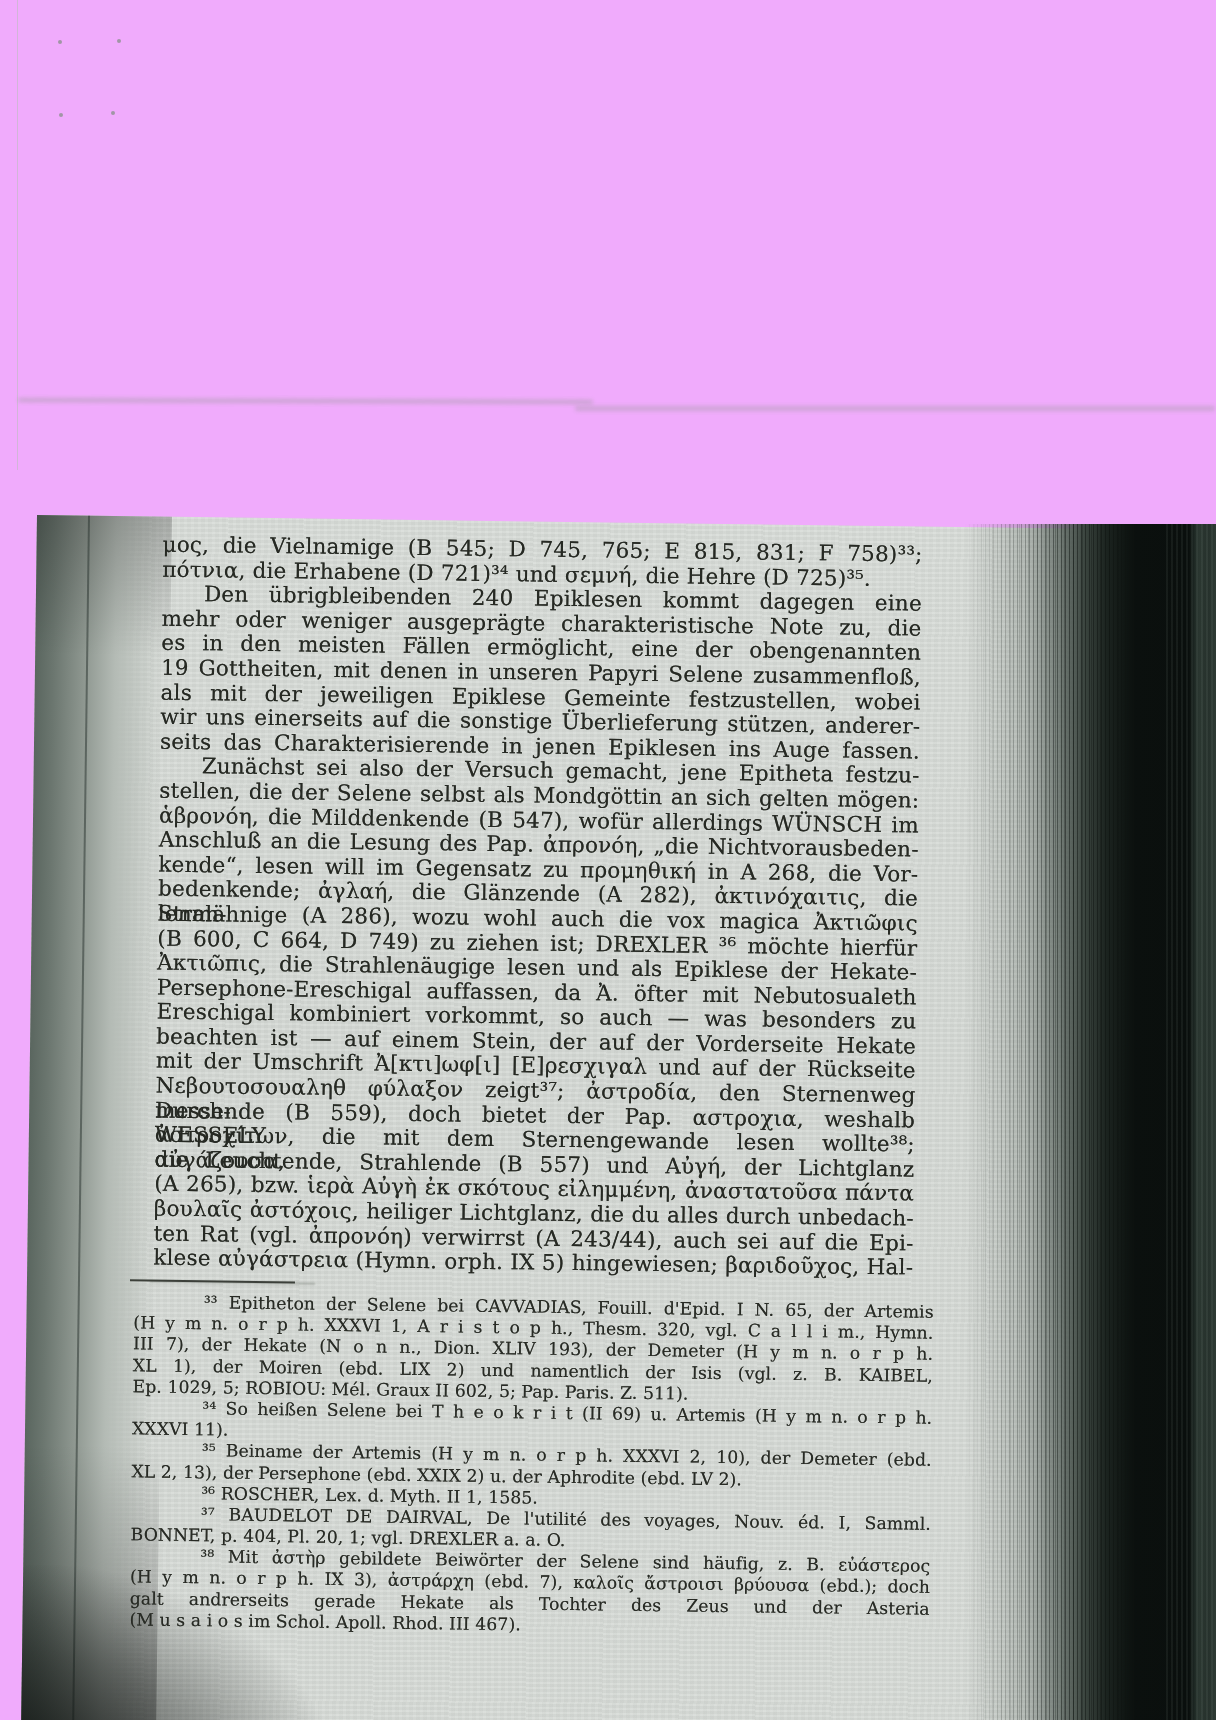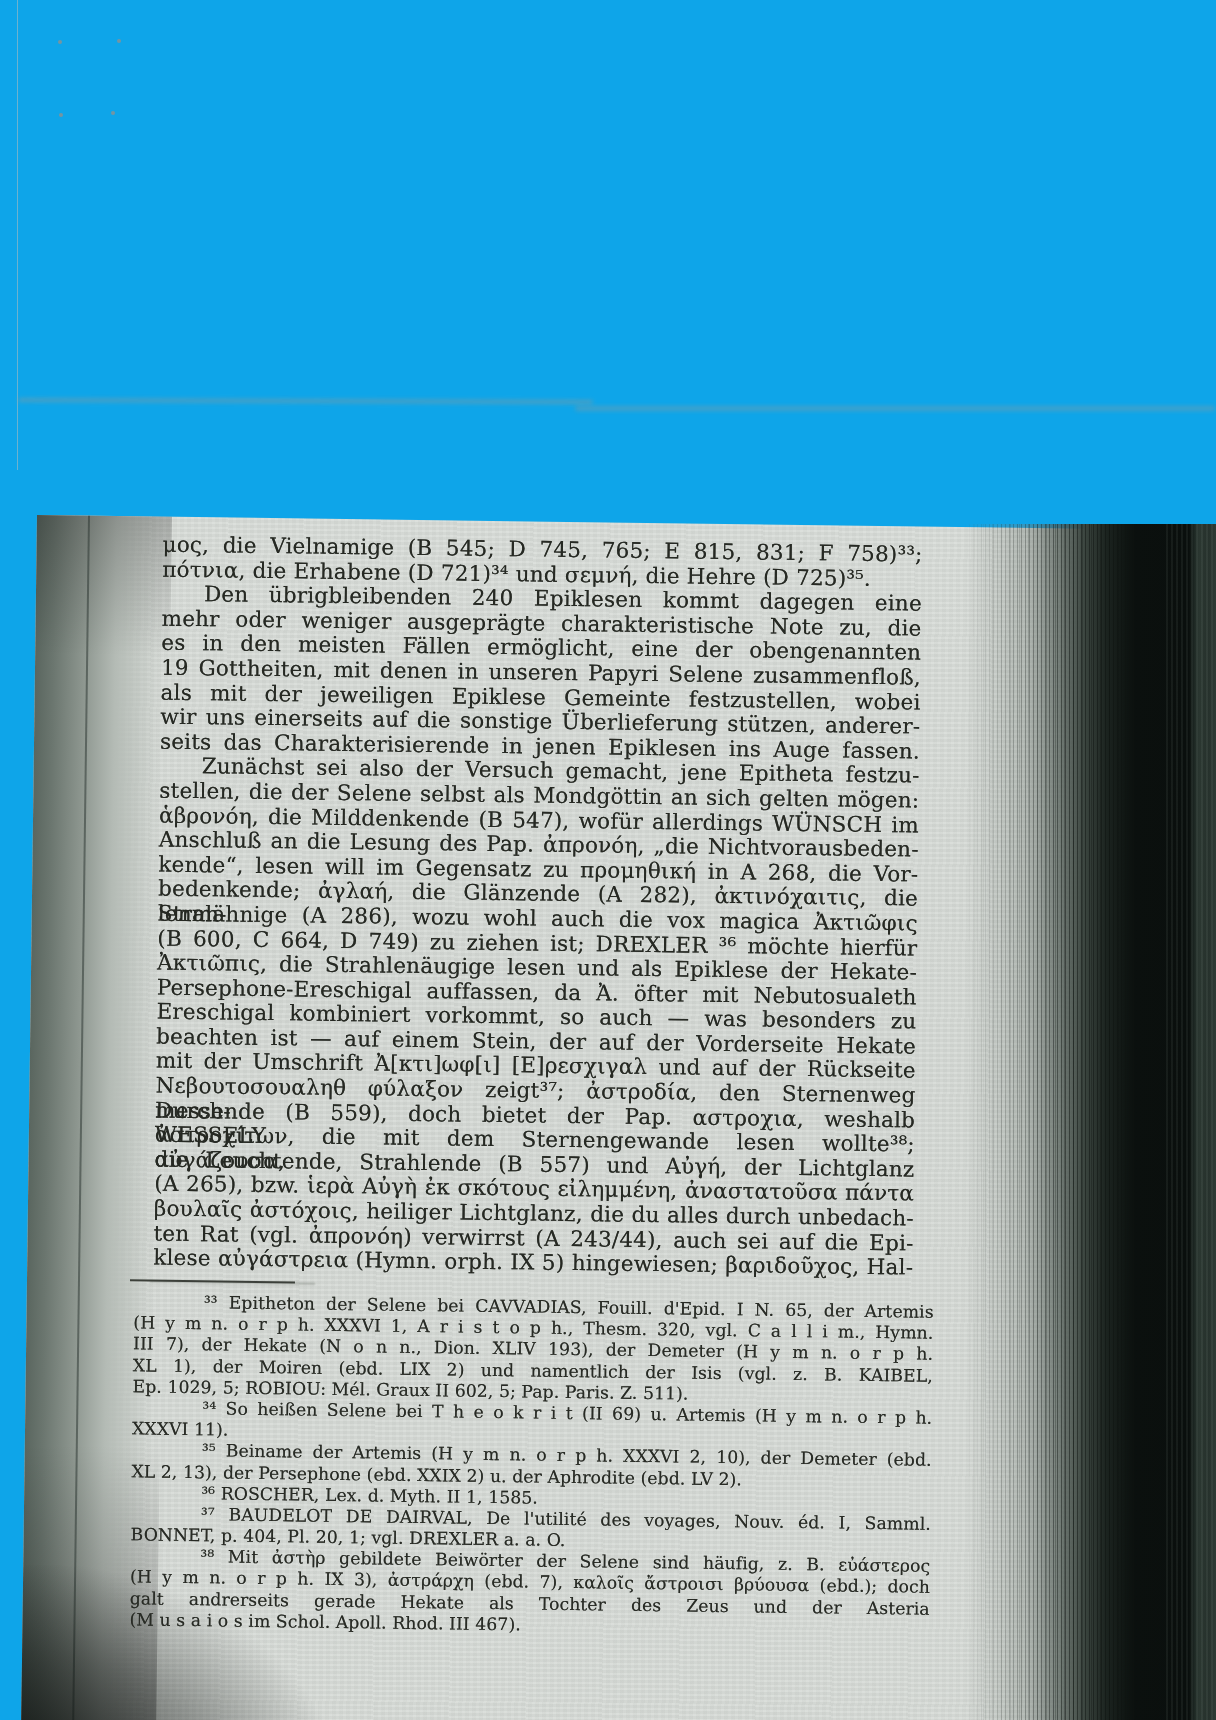--- a/index.html
+++ b/index.html
@@ -1,18 +1,18 @@
 <!DOCTYPE html>
 <html><head>
 <meta charset="utf-8">
 <style>
   html,body{margin:0;padding:0;background:#ffffff;}
   #stage{
     position:relative;width:1216px;height:1720px;overflow:hidden;
-    background:#0ea5e9;
+    background:#f0abfc;
     font-family:"DejaVu Serif","Liberation Serif",serif;
   }
   
   .speck{position:absolute;width:4px;height:4px;border-radius:50%;
     background:#8e9290;filter:blur(0.6px);opacity:.8;}
   .smudge{position:absolute;background:rgba(148,153,148,.45);filter:blur(2px);border-radius:2px;}
   .edge-line{position:absolute;left:17px;top:0;width:1px;height:470px;background:rgba(185,189,185,.55);}
   
   #scan{
     position:absolute;left:37px;top:515px;width:1210px;height:1290px;

